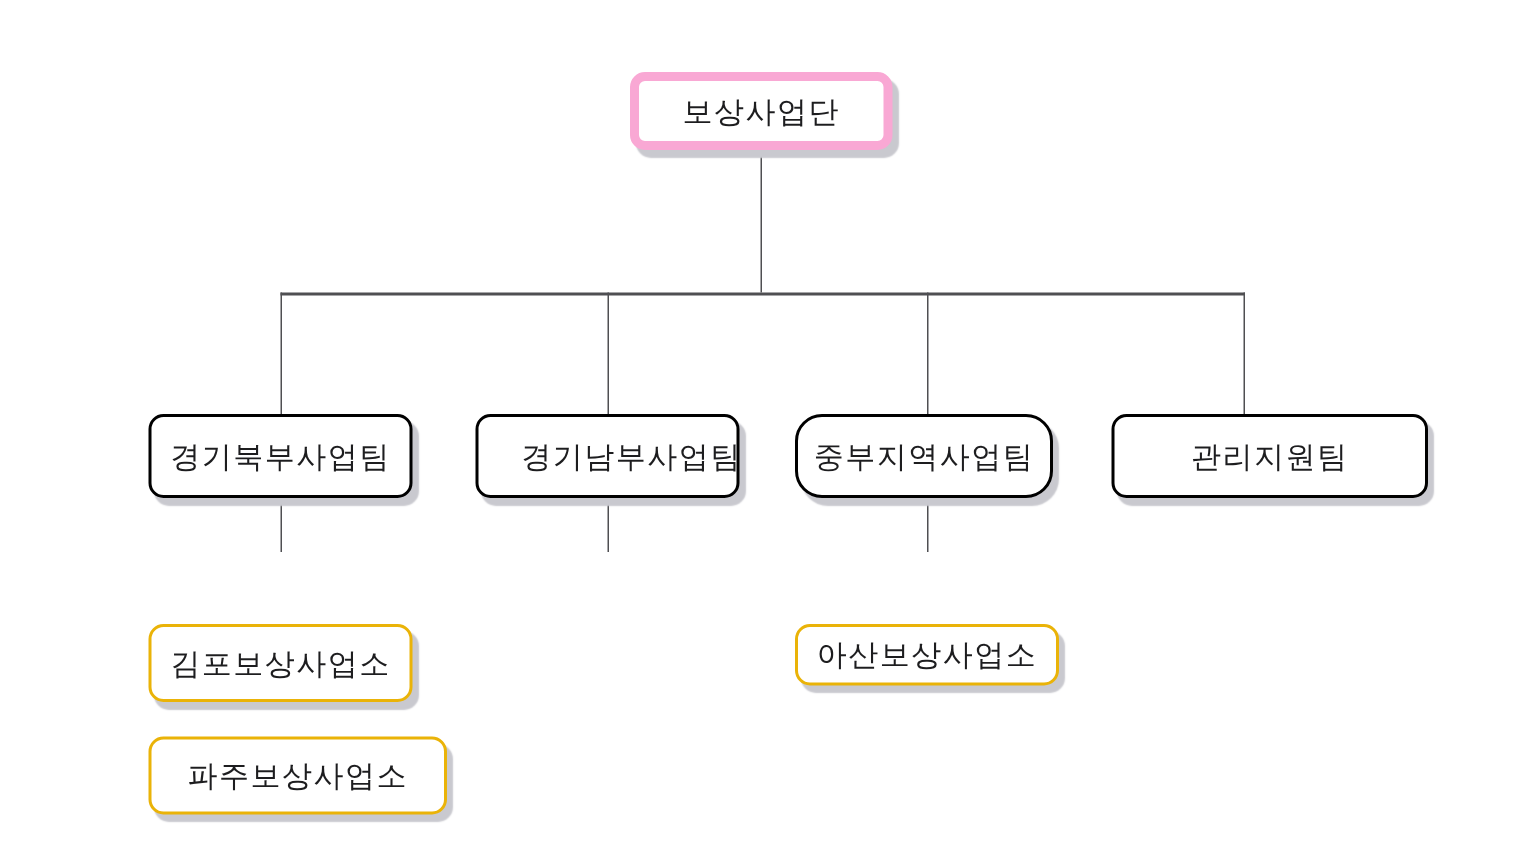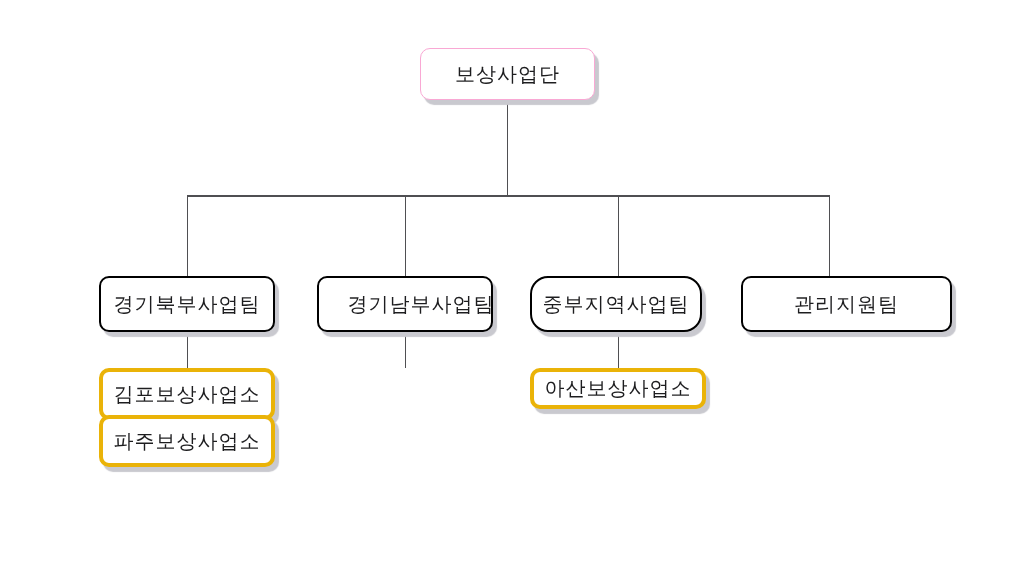--- a/index.html
+++ b/index.html
@@ -25,23 +25,23 @@
     border-radius: 10px;
     box-shadow: 4px 5px 1px #c9c9cf;
     cursor: default;
   }
   .node .label {
     font-size: 20px;
     color: #1d1d1f;
     letter-spacing: 1px;
     white-space: nowrap;
   }
-  .node.root   { border: 1px solid #f9a8d4; }
+  .node.root   { border: 6px solid #f9a8d4; }
   .node.team   { border: 2px solid #000000; }
-  .node.office { border: 4px solid #eab308; }
+  .node.office { border: 2px solid #eab308; margin-top: 48px; }
   .line {
     position: absolute;
     background: #4f4f52;
   }
   .line.v { width: 1.5px; }
   .line.h { height: 1.5px; }
 </style>
 </head>
 <body>
 
@@ -74,17 +74,17 @@
     <span class="label">관리지원팀</span>
   </div>
 
   <div class="node office" style="left:99px; top:368px; width:176px; height:52px;">
     <span class="label">김포보상사업소</span>
   </div>
   <div class="node office" style="left:530px; top:368px; width:176px; height:41px;">
     <span class="label">아산보상사업소</span>
   </div>
 
-  <div class="node office" style="left:99px; top:415px; width:176px; height:52px;">
+  <div class="node office" style="left:99px; top:443px; width:199px; height:52px;">
     <span class="label">파주보상사업소</span>
   </div>
 
 </div>
 
 </body></html>

